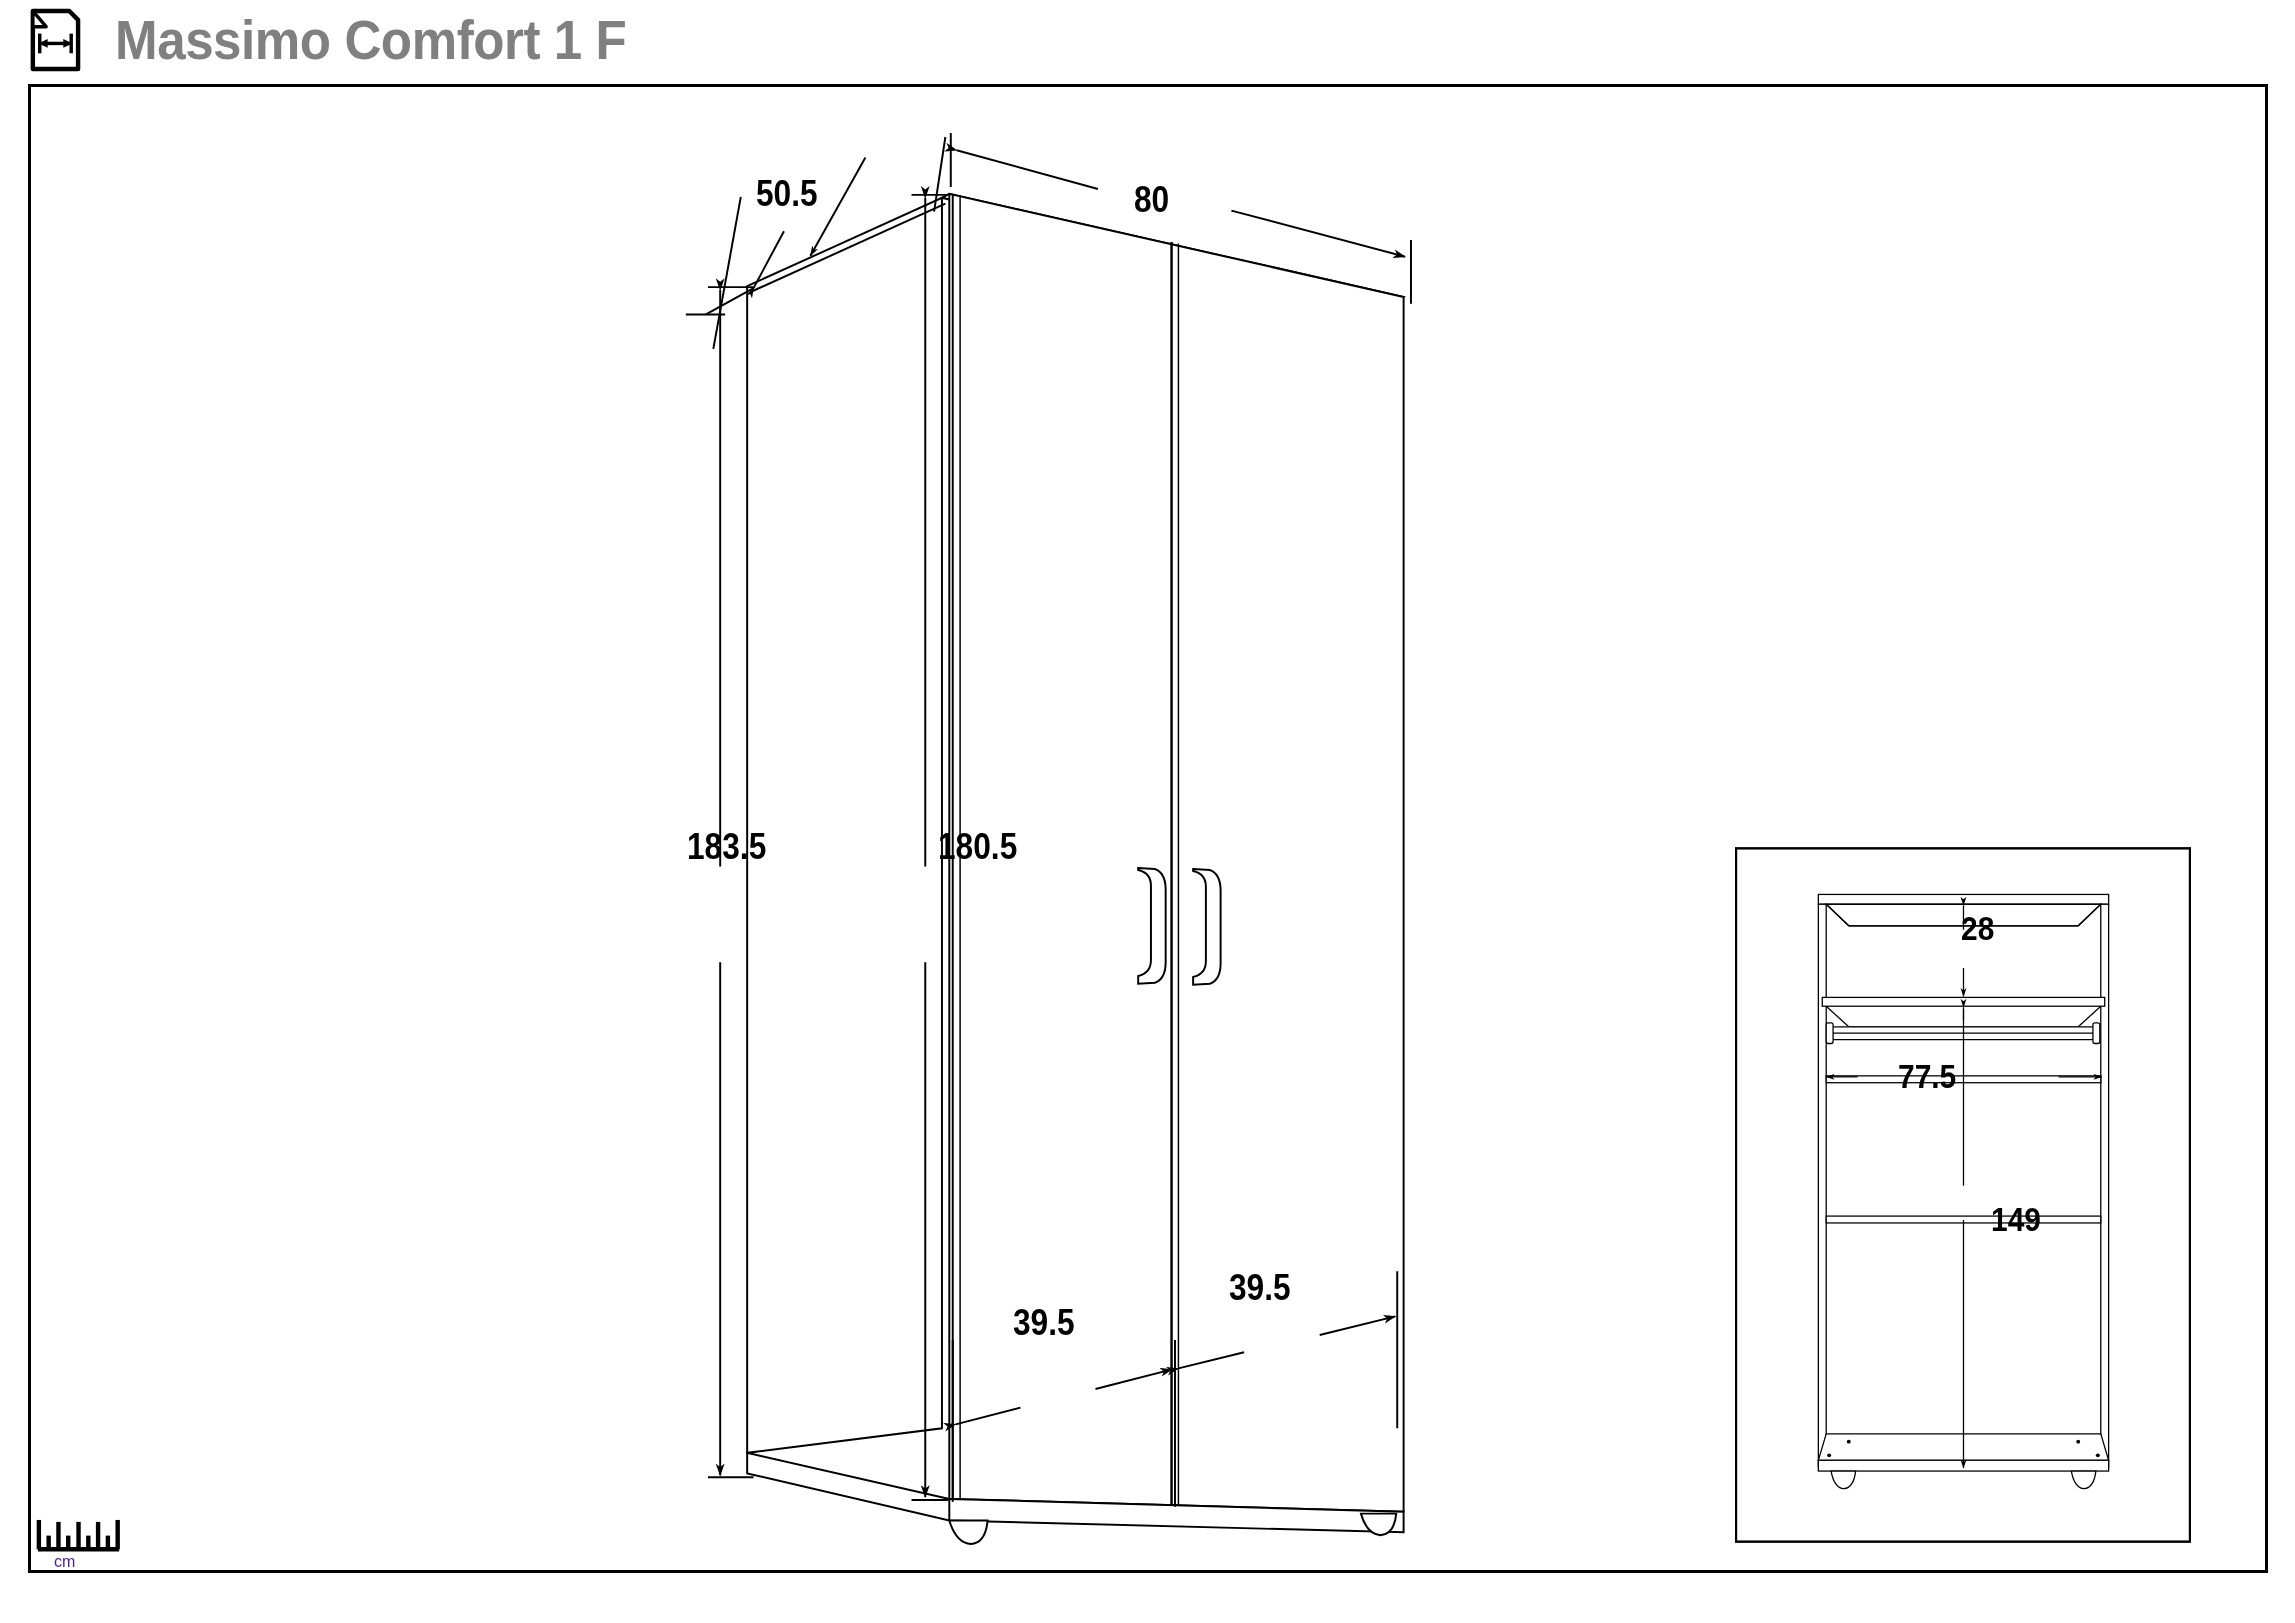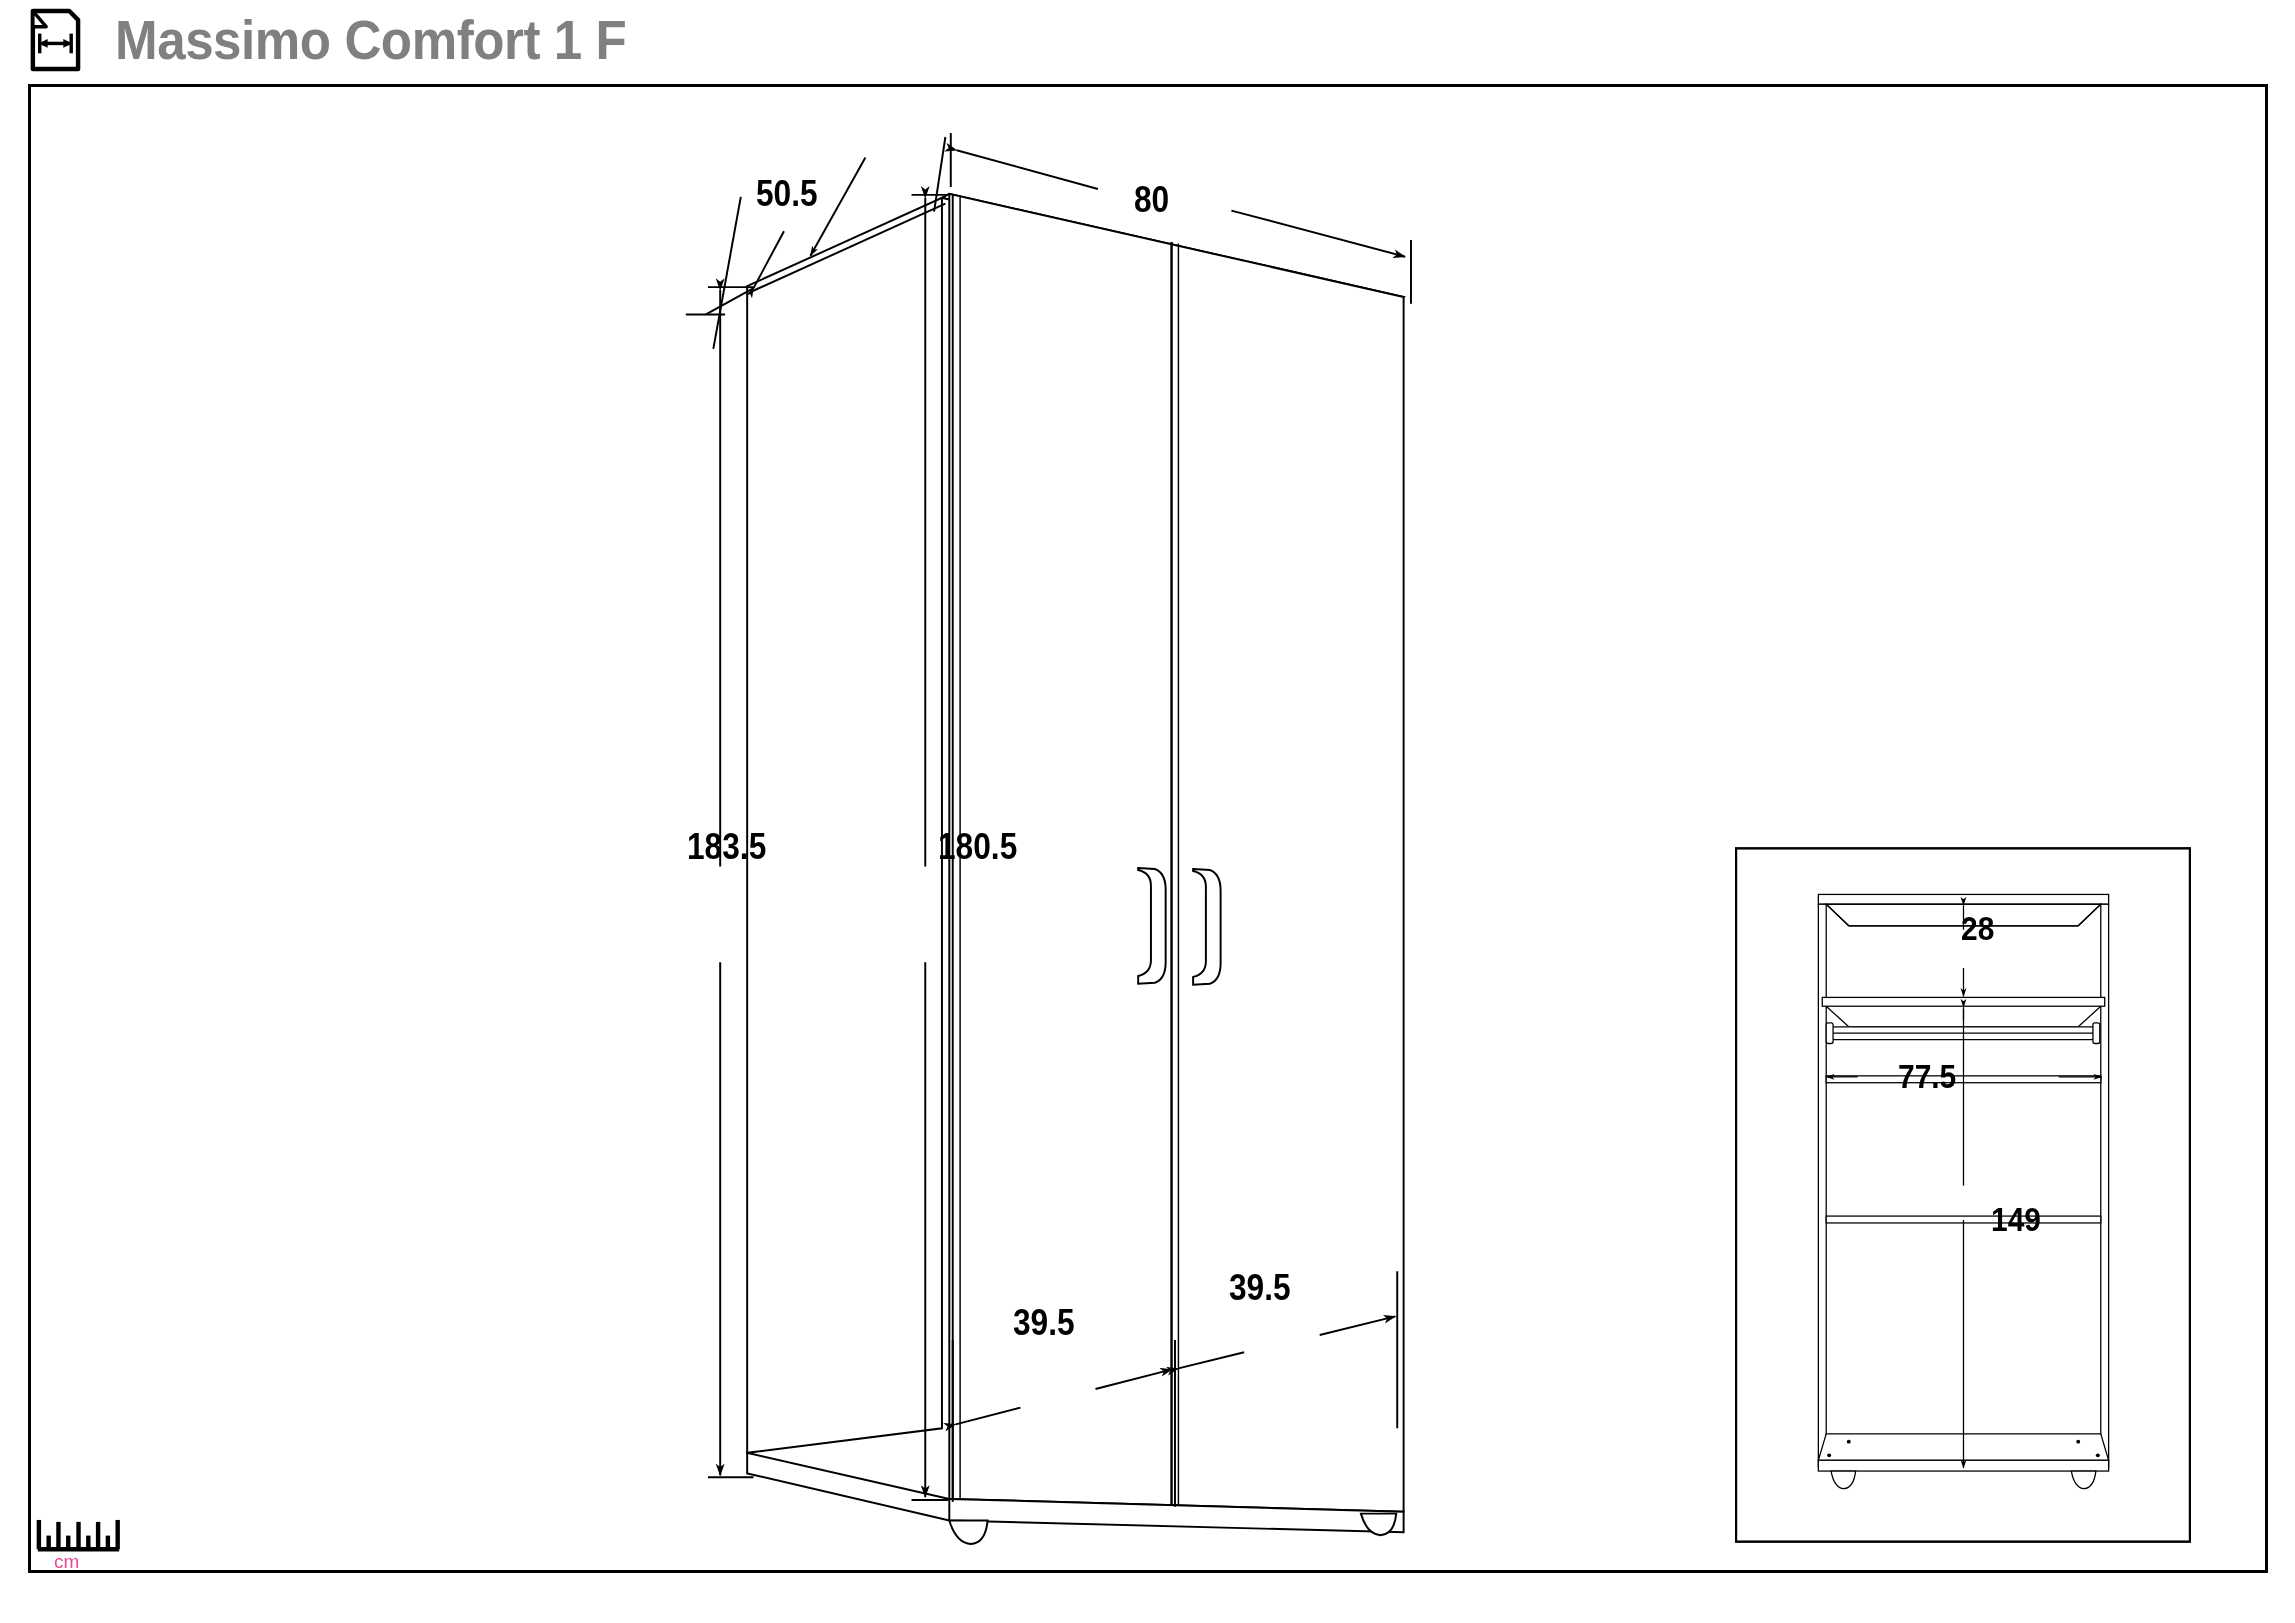--- a/index.html
+++ b/index.html
@@ -48,21 +48,21 @@
     font-family:"Liberation Sans", sans-serif;
     transform:scaleX(0.88);
     transform-origin:left top;
   }
   .dim-small{font-size:34px;line-height:34px;}
 
   
   #scale-icon{left:33px;top:1511px;width:93px;height:59px;}
   #scale-unit{
     left:54px;top:1551px;
-    font-size:19px;font-weight:normal;color:#ec4899;line-height:21.6px;
+    font-size:16px;font-weight:normal;color:#4c1d95;line-height:21.6px;
   }
 </style>
 </head>
 <body>
 
 <div class="abs" id="header">
 
   <svg class="abs" id="doc-icon" viewBox="0 0 120 130">
     <path d="M18 6 L92 6 L110 24 L110 124 L18 124 Z" fill="#ffffff" stroke="#000000" stroke-width="9" stroke-linejoin="round"></path>
     <path d="M18 6 L18 38 L45 38 Z" fill="#ffffff" stroke="#000000" stroke-width="7" stroke-linejoin="round"></path>

